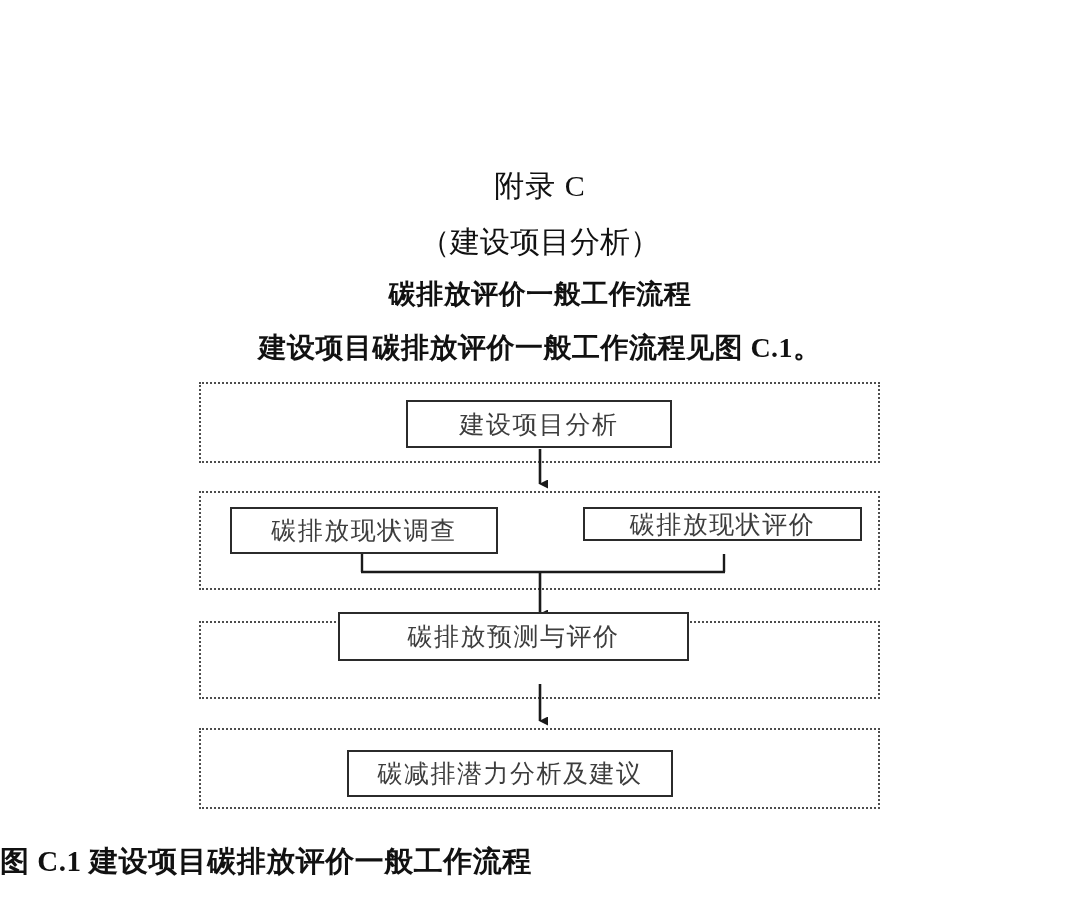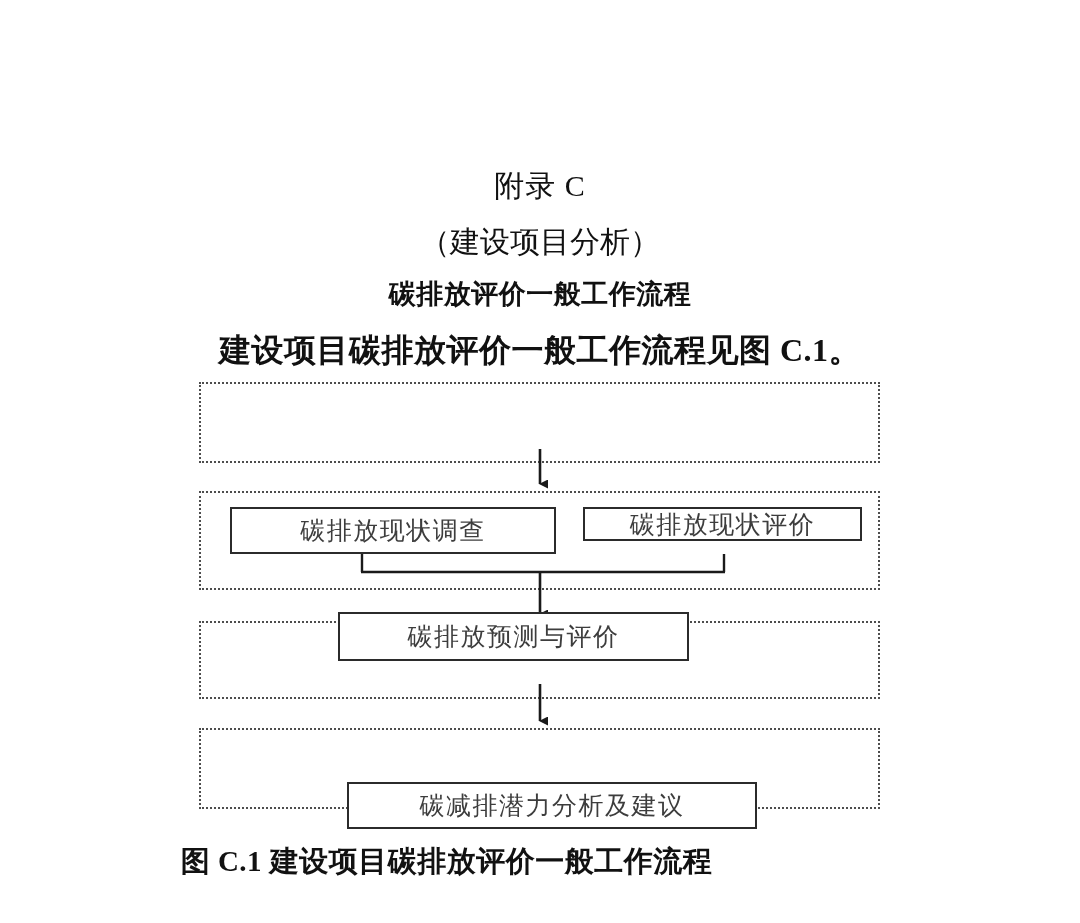--- a/index.html
+++ b/index.html
@@ -43,21 +43,21 @@
     font-weight: 500;
   }
   .h-subject {
     top: 276px;
     font-size: 27px;
     letter-spacing: 0.5px;
     font-weight: 700;
   }
   .h-intro {
     top: 329px;
-    font-size: 32px;
+    font-size: 28px;
     letter-spacing: 0.5px;
     font-weight: 600;
   }
 
   
   .flow {
     position: absolute;
     left: 0;
     top: 0;
     width: 1080px;
@@ -82,42 +82,42 @@
     background: #ffffff;
     display: flex;
     align-items: center;
     justify-content: center;
     color: #3d3d3d;
     font-size: 25px;
     letter-spacing: 1.5px;
     white-space: nowrap;
   }
   .node-analysis   { left: 406px; top: 400px; width: 266px; height: 48px; }
-  .node-survey     { left: 230px; top: 507px; width: 326px; height: 47px; text-align: right; }
+  .node-survey     { left: 230px; top: 507px; width: 268px; height: 47px; text-align: right; }
   .node-evaluate   { left: 583px; top: 507px; width: 279px; height: 34px; }
   .node-forecast   { left: 338px; top: 612px; width: 351px; height: 49px; }
-  .node-potential  { left: 347px; top: 782px; width: 410px; height: 47px; }
+  .node-potential  { left: 347px; top: 750px; width: 326px; height: 47px; }
 
   
   .connectors {
     position: absolute;
     left: 0;
     top: 0;
     width: 1080px;
     height: 923px;
     pointer-events: none;
   }
 
   
   .caption {
     position: absolute;
     left: 0;
     top: 842px;
     width: 893px;
-    text-align: center;
+    text-align: left;
     white-space: nowrap;
     font-size: 29px;
     font-weight: 600;
     letter-spacing: 0.5px;
     color: #111111;
   }
 </style>
 </head>
 <body>
 
@@ -151,20 +151,21 @@
 
       <line x1="724" y1="554" x2="724" y2="572" stroke="#1a1a1a" stroke-width="2.4"></line>
 
       <line x1="361" y1="572" x2="725" y2="572" stroke="#1a1a1a" stroke-width="2.4"></line>
 
       <line x1="540" y1="572" x2="540" y2="614" stroke="#1a1a1a" stroke-width="2.6" marker-end="url(#arrowhead)"></line>
 
       <line x1="540" y1="684" x2="540" y2="721" stroke="#1a1a1a" stroke-width="2.6" marker-end="url(#arrowhead)"></line>
     </svg>
 
+    <div class="node node-analysis">建设项目分析</div>
 
     <div class="node node-survey">碳排放现状调查</div>
 
     <div class="node node-evaluate">碳排放现状评价</div>
 
     <div class="node node-forecast">碳排放预测与评价</div>
 
     <div class="node node-potential">碳减排潜力分析及建议</div>
 
   </div>

